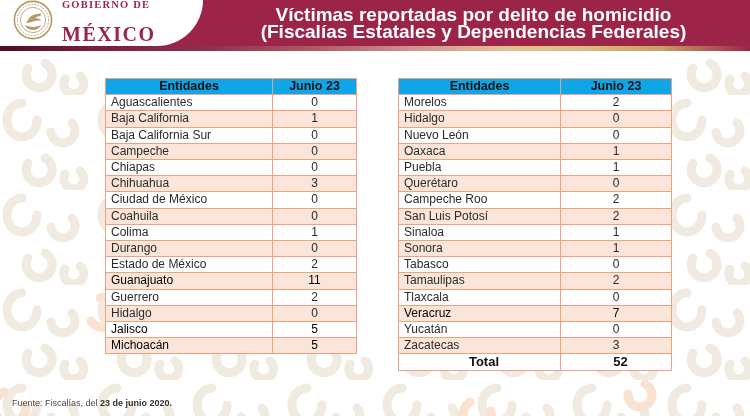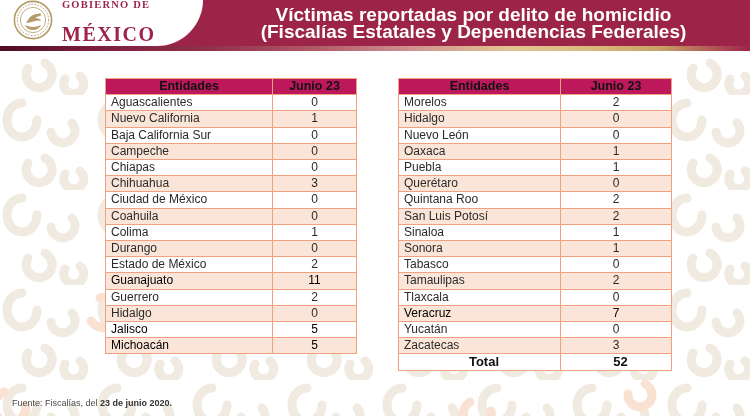--- a/index.html
+++ b/index.html
@@ -45,21 +45,21 @@
         background:#ffffff; }
   .tbl-left{ left:105px; width:251px; }
   .tbl-right{ left:398px; width:273px; }
   .tbl td, .tbl th{
     border:1px solid #EFA180;
     height:15.2px; line-height:15.2px;
     font-size:12px; color:#2b2b2b;
     white-space:nowrap; overflow:hidden;
   }
   .tbl th{
-    background:#be185d; font-weight:bold; font-size:12.5px; color:#111;
+    background:#0ea5e9; font-weight:bold; font-size:12.5px; color:#111;
     text-align:center;
   }
   .tbl td.name{ text-align:left; padding-left:5px; }
   .tbl td.val{ text-align:center; }
   .tbl tbody tr:nth-child(even) td{ background:#FBE5D8; }
   .tbl tbody tr.bold-row td{ font-weight:normal; color:#000000; }
   .tbl tbody tr.total-row td{ font-weight:bold; color:#111; font-size:13px; text-align:center; padding-left:9px; }
 
   
   .footer{
@@ -131,21 +131,21 @@
         <th>Entidades</th>
         <th>Junio 23</th>
       </tr>
     </thead>
     <tbody id="tbody-left">
         <tr>
           <td class="name">Aguascalientes</td>
           <td class="val">0</td>
         </tr>
         <tr>
-          <td class="name">Nuevo California</td>
+          <td class="name">Baja California</td>
           <td class="val">1</td>
         </tr>
         <tr>
           <td class="name">Baja California Sur</td>
           <td class="val">0</td>
         </tr>
         <tr>
           <td class="name">Campeche</td>
           <td class="val">0</td>
         </tr>
@@ -230,21 +230,21 @@
         </tr>
         <tr>
           <td class="name">Puebla</td>
           <td class="val">1</td>
         </tr>
         <tr>
           <td class="name">Querétaro</td>
           <td class="val">0</td>
         </tr>
         <tr>
-          <td class="name">Quintana Roo</td>
+          <td class="name">Campeche Roo</td>
           <td class="val">2</td>
         </tr>
         <tr>
           <td class="name">San Luis Potosí</td>
           <td class="val">2</td>
         </tr>
         <tr>
           <td class="name">Sinaloa</td>
           <td class="val">1</td>
         </tr>

